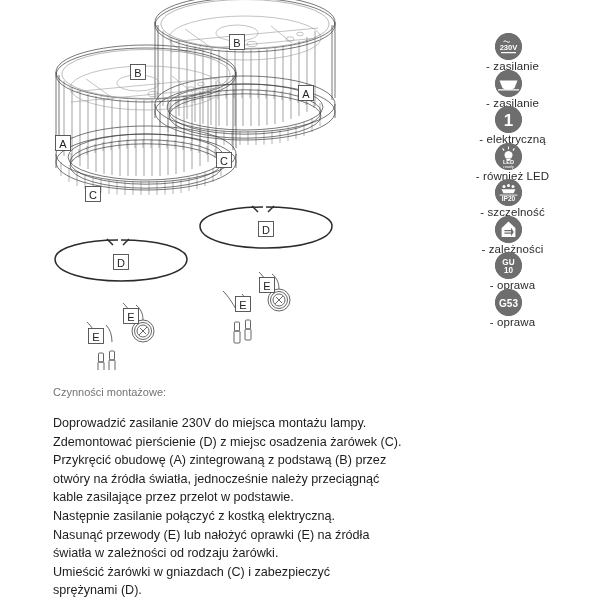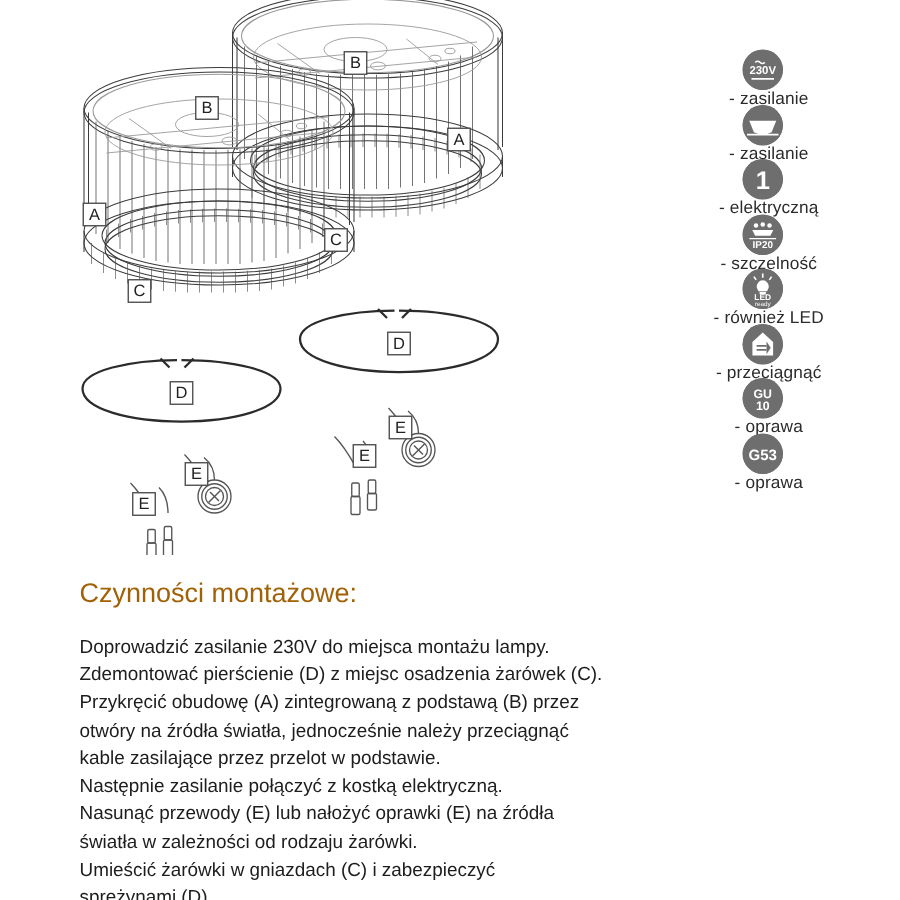--- a/index.html
+++ b/index.html
@@ -74,22 +74,22 @@
   }
 
   
   #instructions {
     position: absolute;
     left: 53px;
     top: 386px;
     width: 400px;
   }
   #instructions-heading {
-    font-size: 18px;
-    color: #a16207;
+    font-size: 11px;
+    color: #737373;
     margin: 0 0 16px 0;
     font-weight: normal;
     line-height: 1.1;
   }
   #instructions-body p {
     margin: 0;
     font-size: 12.6px;
     line-height: 18.6px;
     color: #1d1d1d;
     white-space: pre-wrap;
@@ -436,55 +436,55 @@
           <circle cx="13.5" cy="13.5" r="13.5" fill="#6e6e6e"></circle>
           <text x="13.5" y="20" font-family="Liberation Sans, sans-serif" font-size="17" fill="#fff" text-anchor="middle" font-weight="bold">1</text>
         </svg>
       </div>
       <div class="legend-text">- elektryczną</div>
     </div>
     <div class="legend-row">
       <div class="legend-icon">
         <svg viewBox="0 0 27 27" width="27" height="27">
           <circle cx="13.5" cy="13.5" r="13.5" fill="#6e6e6e"></circle>
+          <path d="M13.5 3.4 V6.2 M7.6 5.4 L9.1 7.6 M19.4 5.4 L17.9 7.6" stroke="#fff" stroke-width="1.1"></path>
+          <path d="M9.6 12.8 a4 4 0 1 1 7.8 0 l-1 2.4 h-5.8 Z" fill="#fff"></path>
+          <rect x="11.4" y="15.6" width="4.2" height="1.5" fill="#fff"></rect>
+          <text x="13.5" y="21.2" font-family="Liberation Sans, sans-serif" font-size="5.6" fill="#fff" text-anchor="middle" font-weight="bold">LED</text>
+          <text x="13.5" y="25.2" font-family="Liberation Sans, sans-serif" font-size="4.2" fill="#fff" text-anchor="middle">ready</text>
+        </svg>
+      </div>
+      <div class="legend-text">- również LED</div>
+    </div>
+    <div class="legend-row">
+      <div class="legend-icon">
+        <svg viewBox="0 0 27 27" width="27" height="27">
+          <circle cx="13.5" cy="13.5" r="13.5" fill="#6e6e6e"></circle>
           <g fill="#fff">
             <circle cx="9" cy="7.4" r="1.5"></circle>
             <circle cx="13.5" cy="6.6" r="1.5"></circle>
             <circle cx="18" cy="7.4" r="1.5"></circle>
           </g>
           <path d="M6.5 10.3 H20.5 L18.6 14.2 H8.4 Z" fill="#fff"></path>
           <path d="M4.6 16.1 H22.4" stroke="#fff" stroke-width="0.9"></path>
           <text x="13.5" y="22.2" font-family="Liberation Sans, sans-serif" font-size="6.6" fill="#fff" text-anchor="middle" font-weight="bold">IP20</text>
         </svg>
       </div>
       <div class="legend-text">- szczelność</div>
     </div>
     <div class="legend-row">
       <div class="legend-icon">
         <svg viewBox="0 0 27 27" width="27" height="27">
           <circle cx="13.5" cy="13.5" r="13.5" fill="#6e6e6e"></circle>
-          <path d="M13.5 3.4 V6.2 M7.6 5.4 L9.1 7.6 M19.4 5.4 L17.9 7.6" stroke="#fff" stroke-width="1.1"></path>
-          <path d="M9.6 12.8 a4 4 0 1 1 7.8 0 l-1 2.4 h-5.8 Z" fill="#fff"></path>
-          <rect x="11.4" y="15.6" width="4.2" height="1.5" fill="#fff"></rect>
-          <text x="13.5" y="21.2" font-family="Liberation Sans, sans-serif" font-size="5.6" fill="#fff" text-anchor="middle" font-weight="bold">LED</text>
-          <text x="13.5" y="25.2" font-family="Liberation Sans, sans-serif" font-size="4.2" fill="#fff" text-anchor="middle">ready</text>
-        </svg>
-      </div>
-      <div class="legend-text">- również LED</div>
-    </div>
-    <div class="legend-row">
-      <div class="legend-icon">
-        <svg viewBox="0 0 27 27" width="27" height="27">
-          <circle cx="13.5" cy="13.5" r="13.5" fill="#6e6e6e"></circle>
           <path d="M13.5 5.6 L20.4 12 V21 H6.6 V12 Z" fill="#fff"></path>
           <path d="M9.4 14.6 H16 M9.4 17.2 H16" stroke="#6e6e6e" stroke-width="1.2"></path>
           <path d="M16 11.6 L18.8 15.9 L16 20.2 Z" fill="#6e6e6e"></path>
         </svg>
       </div>
-      <div class="legend-text">- przeciągnąć</div>
+      <div class="legend-text">- zależności</div>
     </div>
     <div class="legend-row">
       <div class="legend-icon">
         <svg viewBox="0 0 27 27" width="27" height="27">
           <circle cx="13.5" cy="13.5" r="13.5" fill="#6e6e6e"></circle>
           <text x="13.5" y="13" font-family="Liberation Sans, sans-serif" font-size="8.2" fill="#fff" text-anchor="middle" font-weight="bold">GU</text>
           <text x="13.5" y="21.4" font-family="Liberation Sans, sans-serif" font-size="8.2" fill="#fff" text-anchor="middle" font-weight="bold">10</text>
         </svg>
       </div>
       <div class="legend-text">- oprawa</div>

